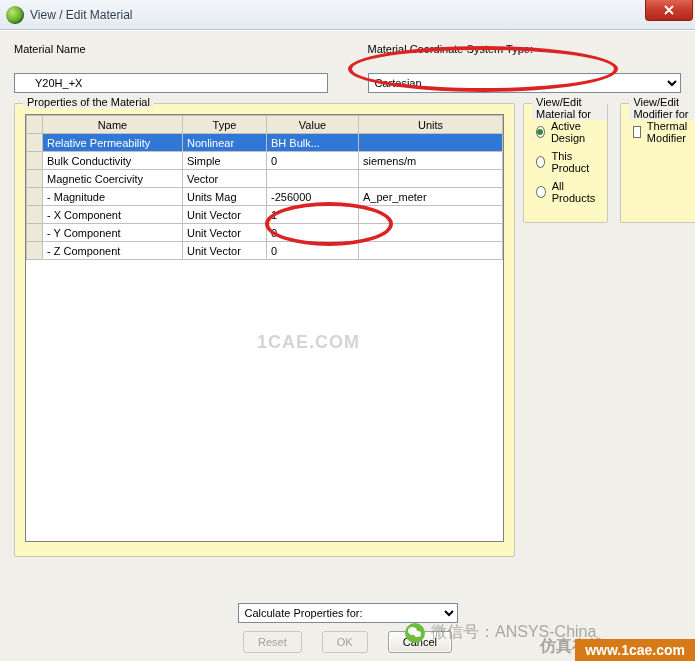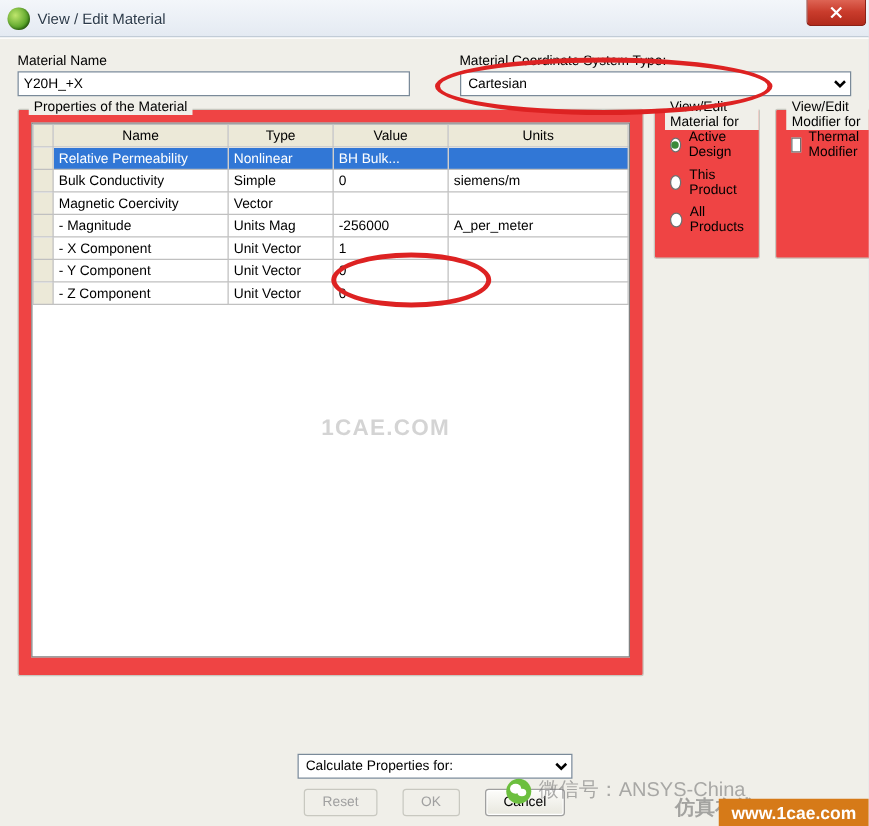--- a/index.html
+++ b/index.html
@@ -55,45 +55,45 @@
     border-top: 1px solid #fff;
     padding: 12px 14px 8px 14px;
   }
   .top-row {
     display: flex;
     gap: 40px;
     align-items: flex-start;
     margin-bottom: 6px;
   }
   .top-col { flex: 1; }
-  .label { font-size: 11px; color: #000; margin-bottom: 2px; display:block; }
+  .label { font-size: 11px; color: #000; margin-bottom: 18px; display:block; }
   .text-input {
     width: 100%;
     height: 20px;
     border: 1px solid #7a8a99;
     background: #fff;
     font: inherit;
-    padding: 0 4px;
+    padding: 0 20px;
   }
   .select {
     width: 100%;
     height: 20px;
     border: 1px solid #7a8a99;
     background: #fff;
     font: inherit;
     padding: 0 2px;
   }
   
   .groupbox {
     border: 1px solid #c8c8c0;
     border-radius: 2px;
     padding: 10px 10px;
     position: relative;
     margin-top: 4px;
-    background: #ef4444;
+    background: #fef9c3;
   }
   .groupbox > .legend {
     position: absolute;
     top: -8px; left: 8px;
     background: #f0efe9;
     padding: 0 4px;
     font-size: 11px;
     color: #000;
   }
   .main-row {

